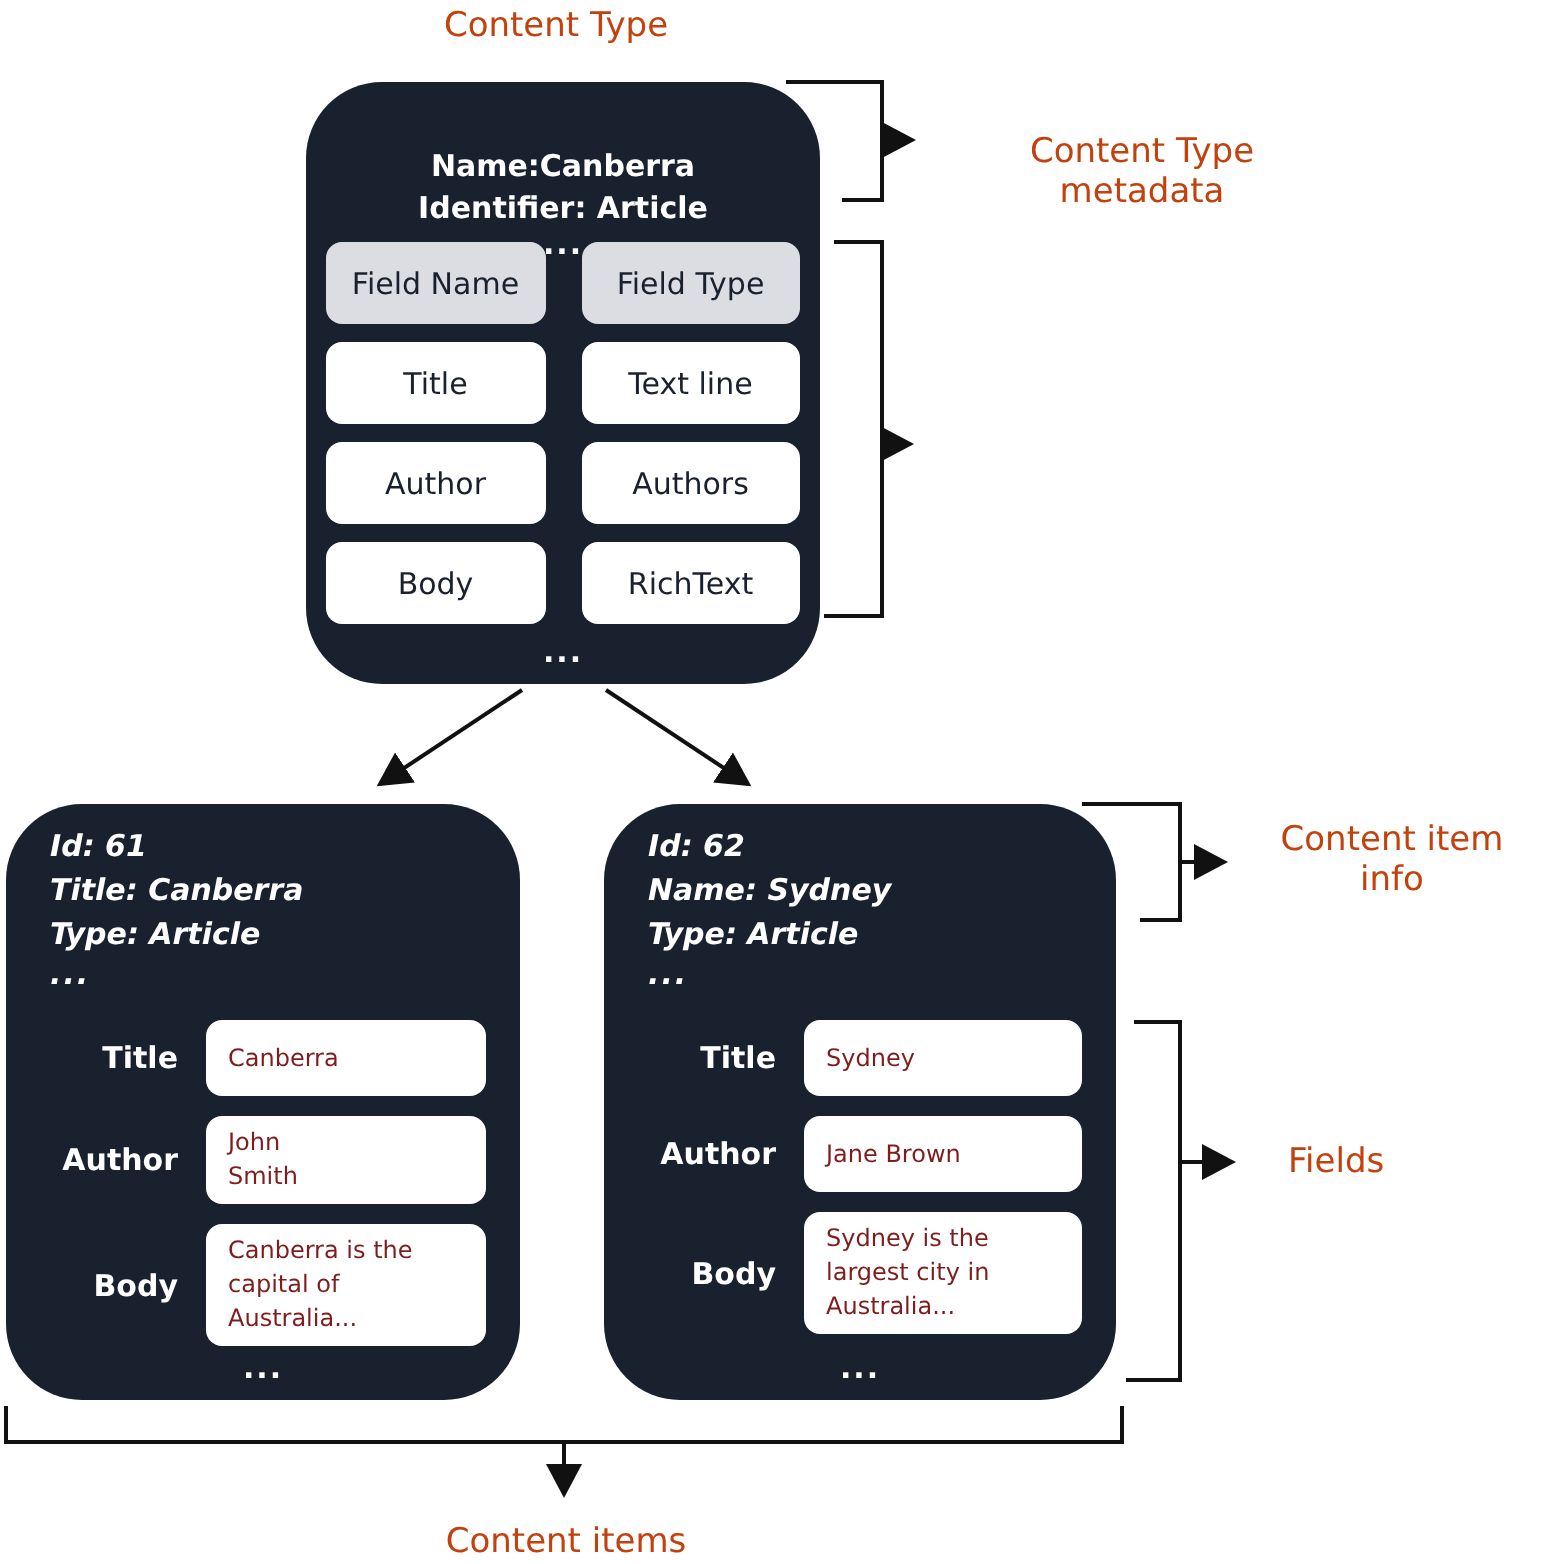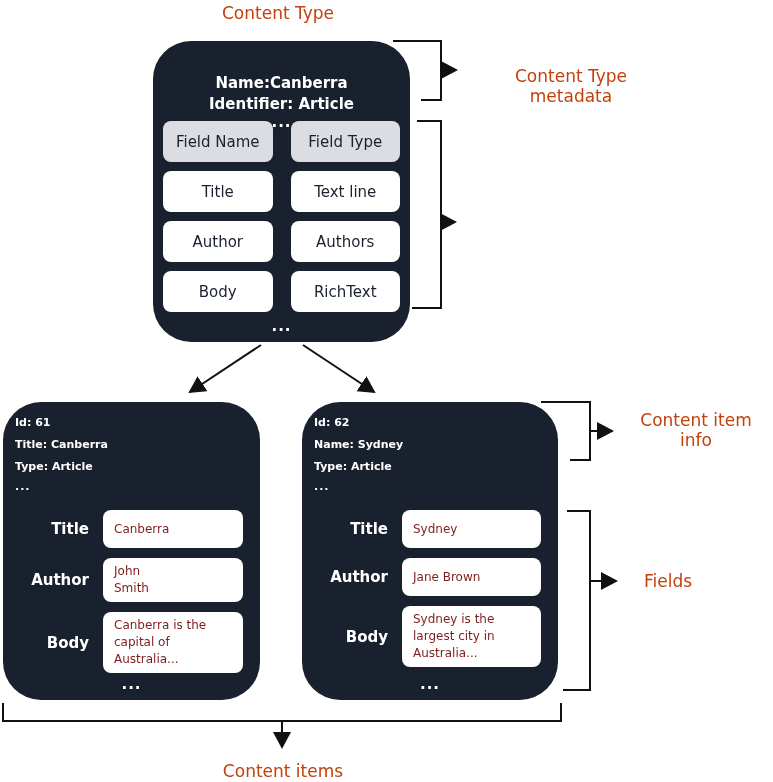--- a/index.html
+++ b/index.html
@@ -24,21 +24,21 @@
   .field-grid{
     position:absolute;left:10px;right:10px;top:80px;
     display:grid;grid-template-columns:1fr 1fr;column-gap:18px;row-gap:9px;text-align:right;
   }
   .chip{
     height:41px;border-radius:8px;background:#ffffff;color:#1a212e;
     display:flex;align-items:center;justify-content:center;font-size:15px;
   }
   .chip.header{background:#dcdde3;}
 
-  .item-meta{padding:10px 0 0 12px;font-size:11px;font-weight:bold;line-height:22px;}
+  .item-meta{padding:10px 0 0 22px;font-size:15px;font-weight:bold;line-height:22px;font-style:italic;}
   .item-meta .ellipsis-line{letter-spacing:1px;line-height:18px;}
 
   .item-rows{position:absolute;left:20px;right:17px;top:108px;display:flex;flex-direction:column;gap:10px;}
   .item-row{display:flex;align-items:center;}
   .item-row .flabel{flex:0 0 66px;text-align:right;margin-right:14px;
     font-size:15px;font-weight:bold;color:#ffffff;}
   .value-chip{
     flex:1;background:#ffffff;border-radius:8px;color:#7f1d1d;
     padding:5px 11px;font-size:12px;line-height:17px;min-height:28px;
     display:flex;flex-direction:column;justify-content:center;white-space:pre-line;

